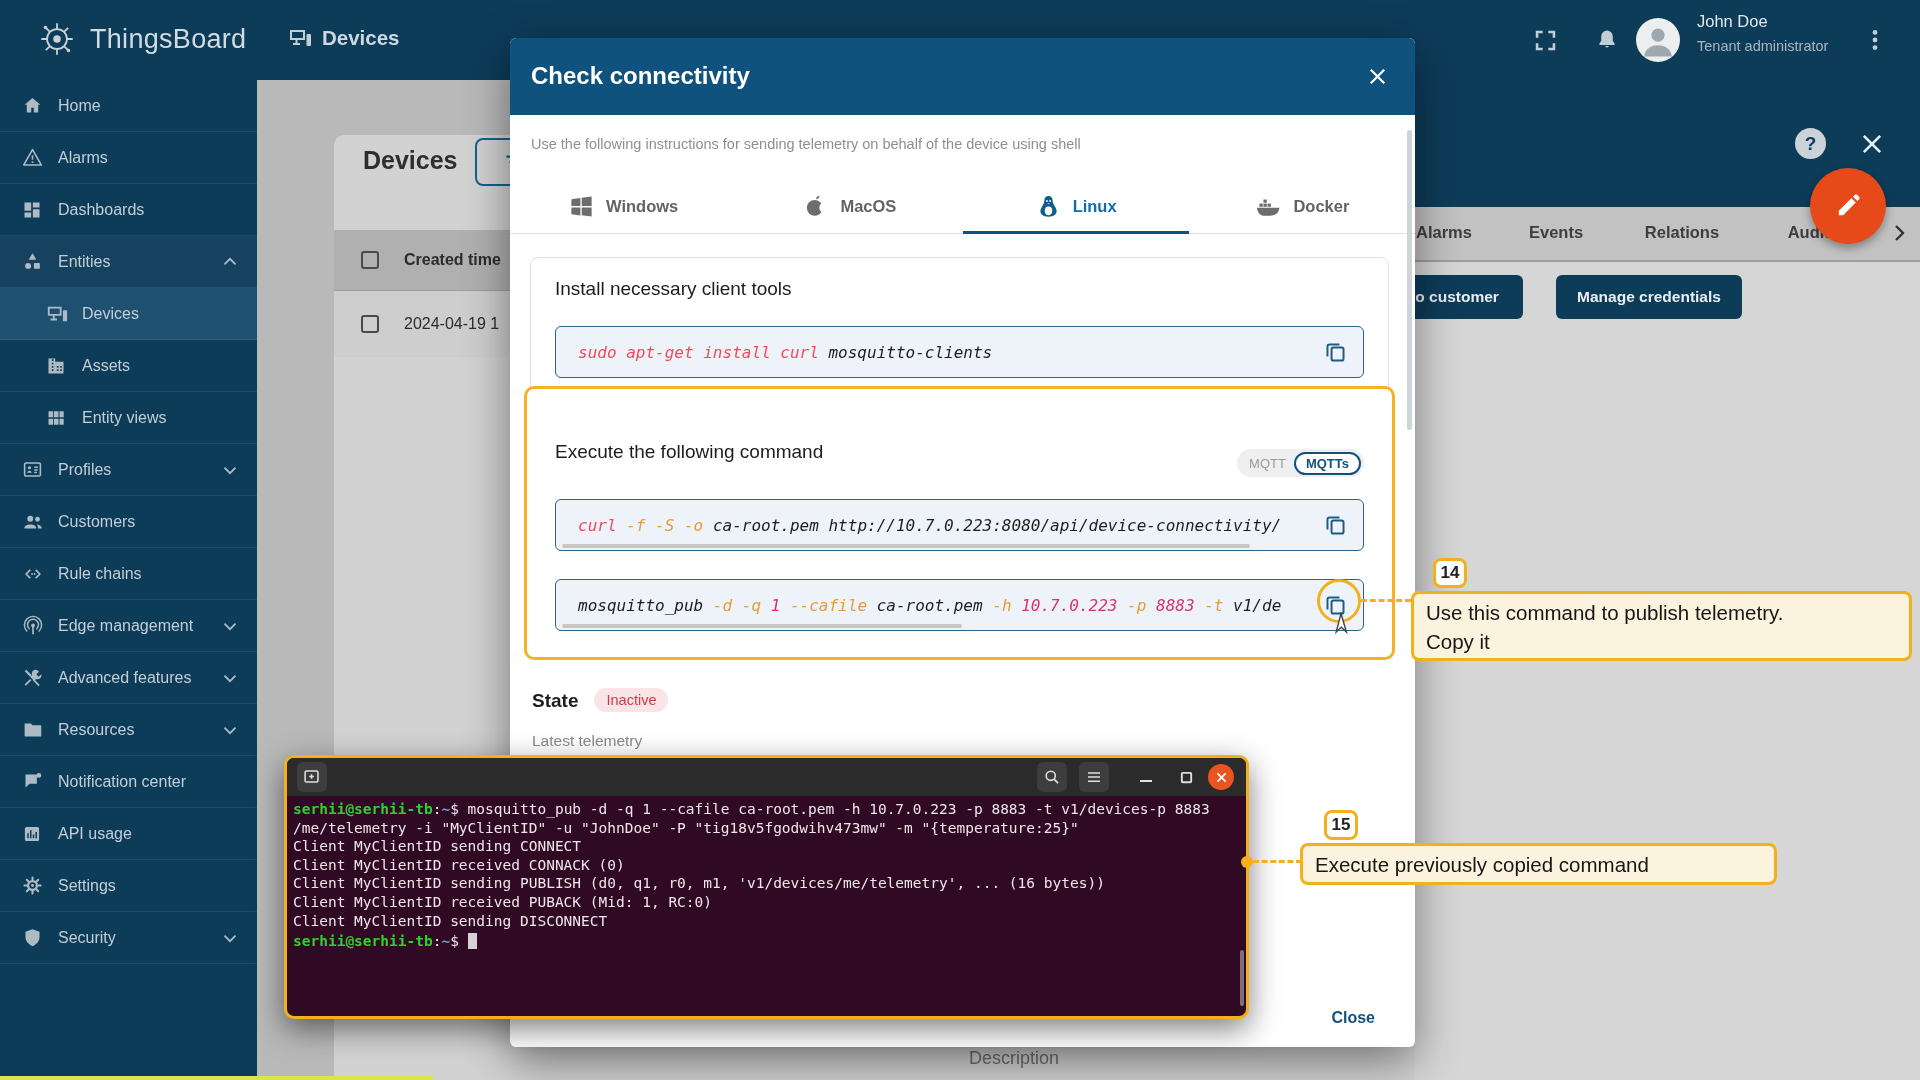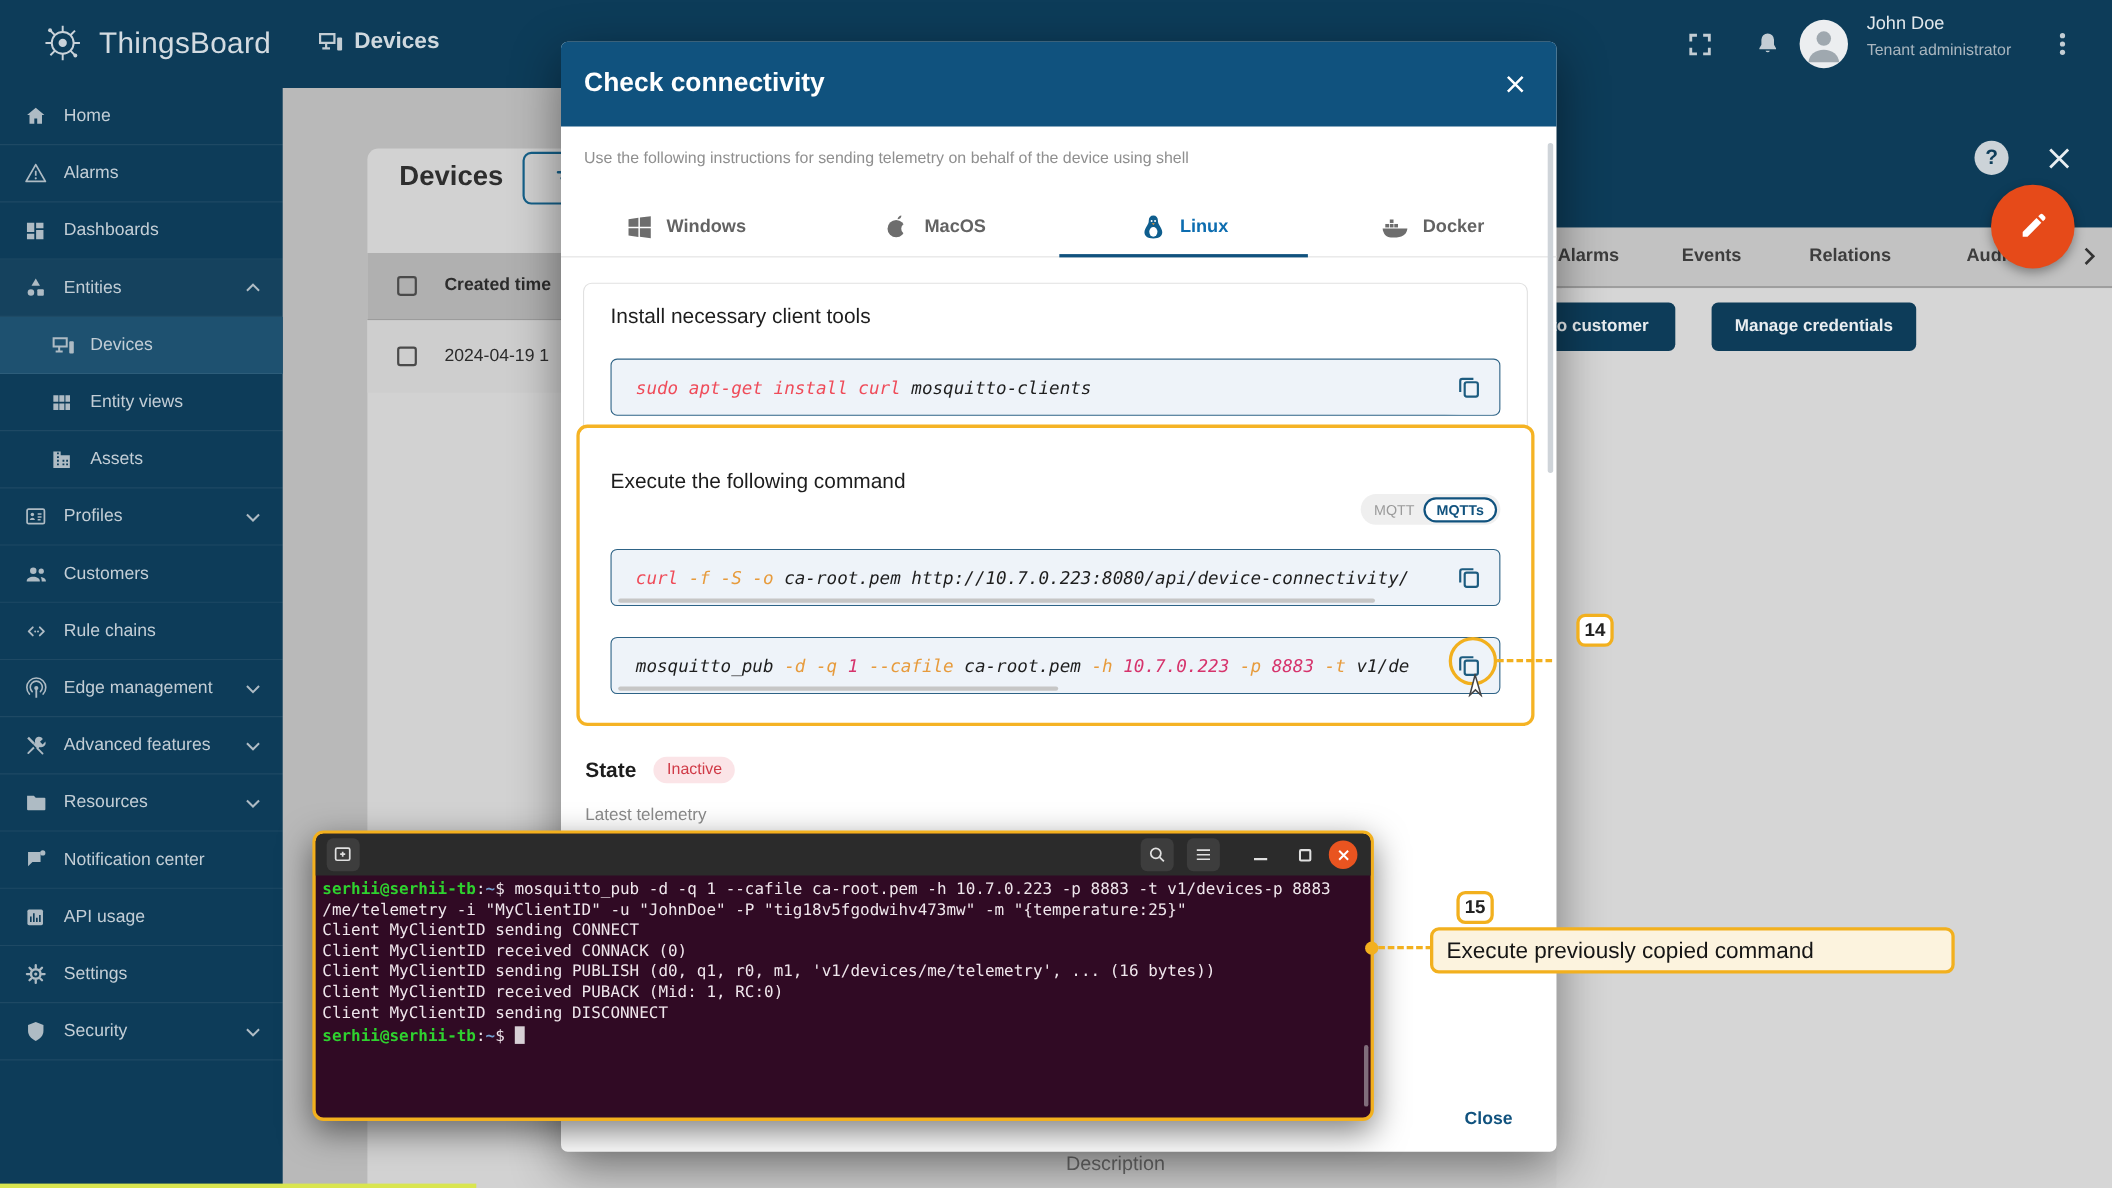--- a/index.html
+++ b/index.html
@@ -225,32 +225,32 @@
             <svg width="22" height="22" viewBox="0 0 24 24" fill="currentColor">
               <path d="M2 4h15v10H9.5v3H12v2H5v-2h2.5v-3H2Zm2 2v6h11V6Z"></path>
               <rect x="18.5" y="8" width="4.5" height="12" rx="1"></rect>
             </svg>
           </span>
           <span class="sb-label">Devices</span>
         </div>
         <div class="sb-item child">
           <span class="sb-ic">
             <svg width="20" height="20" viewBox="0 0 24 24" fill="currentColor">
+              <path d="M3 21V3h8v4h10v14Zm4-3h2v-2H7Zm0-4h2v-2H7Zm0-4h2V8H7Zm0-4h2V4H7Zm6 12h2v-2h-2Zm0-4h2v-2h-2Zm4 4h2v-2h-2Zm0-4h2v-2h-2Z"></path>
+            </svg>
+          </span>
+          <span class="sb-label">Assets</span>
+        </div>
+        <div class="sb-item child">
+          <span class="sb-ic">
+            <svg width="20" height="20" viewBox="0 0 24 24" fill="currentColor">
               <path d="M3 4h5.5v7H3zM9.5 4H15v7H9.5zM16.2 4h5v7h-5zM3 13h5.5v7H3zM9.5 13H15v7H9.5zM16.2 13h5v7h-5z"></path>
             </svg>
           </span>
           <span class="sb-label">Entity views</span>
-        </div>
-        <div class="sb-item child">
-          <span class="sb-ic">
-            <svg width="20" height="20" viewBox="0 0 24 24" fill="currentColor">
-              <path d="M3 21V3h8v4h10v14Zm4-3h2v-2H7Zm0-4h2v-2H7Zm0-4h2V8H7Zm0-4h2V4H7Zm6 12h2v-2h-2Zm0-4h2v-2h-2Zm4 4h2v-2h-2Zm0-4h2v-2h-2Z"></path>
-            </svg>
-          </span>
-          <span class="sb-label">Assets</span>
         </div>
         <div class="sb-item">
           <span class="sb-ic">
             <svg width="21" height="21" viewBox="0 0 24 24">
               <rect x="3" y="4.5" width="18" height="15" rx="1.5" fill="none" stroke="currentColor" stroke-width="1.8"></rect>
               <circle cx="8.5" cy="10" r="1.8" fill="currentColor"></circle>
               <path d="M5.8 15.8c.4-1.6 1.5-2.4 2.7-2.4s2.3.8 2.7 2.4Z" fill="currentColor"></path>
               <path d="M14 9.5h4M14 12.5h4M14 15.5h3" stroke="currentColor" stroke-width="1.6"></path>
             </svg>
           </span>
@@ -487,21 +487,21 @@
         <span class="copy-btn">
           <svg width="25" height="25" viewBox="0 0 24 24" fill="none" stroke="currentColor" stroke-width="1.9">
               <rect x="8.2" y="7.2" width="11.5" height="12.5" rx="1.8"></rect>
               <path d="M15.8 4.3H6.2a1.9 1.9 0 0 0-1.9 1.9v9.6"></path>
             </svg>
         </span>
       </div>
     </div>
 
     <div class="card hl" style="left:14px;top:348px;width:865px;height:268px;">
-      <div class="card-title" style="left:28px;top:39px;">Execute the following command</div>
+      <div class="card-title" style="left:28px;top:52px;">Execute the following command</div>
       <div class="proto" style="right:28px;top:60px;">
         <span class="proto-off">MQTT</span>
         <span class="proto-on">MQTTs</span>
       </div>
       <div class="codebox" style="left:28px;top:110px;width:807px;height:50px;">
         <span class="code" id="curl-cmd"><span class="cs-red">curl</span><span class="cs-orange"> -f</span><span class="cs-orange"> -S</span><span class="cs-orange"> -o</span><span class="cs-plain"> ca-root.pem http://10.7.0.223:8080/api/device-connectivity/</span></span>
         <div class="hthumb" style="width:688px;"></div>
         <span class="copy-btn">
           <svg width="25" height="25" viewBox="0 0 24 24" fill="none" stroke="currentColor" stroke-width="1.9">
               <rect x="8.2" y="7.2" width="11.5" height="12.5" rx="1.8"></rect>
@@ -582,19 +582,23 @@
         <div class="tline"><span class="tc-white">Client MyClientID received CONNACK (0)</span></div>
         <div class="tline"><span class="tc-white">Client MyClientID sending PUBLISH (d0, q1, r0, m1, 'v1/devices/me/telemetry', ... (16 bytes))</span></div>
         <div class="tline"><span class="tc-white">Client MyClientID received PUBACK (Mid: 1, RC:0)</span></div>
         <div class="tline"><span class="tc-white">Client MyClientID sending DISCONNECT</span></div>
         <div class="tline"><span class="tc-green">serhii@serhii-tb</span><span class="tc-white">:</span><span class="tc-blue">~</span><span class="tc-white">$ </span><span class="t-cursor"></span></div>
       </div>
     <div class="t-scroll"></div>
   </div>
 
   <div class="co-num" style="left:1433px;top:558px;">14</div>
+  <div class="co-box" style="left:1411px;top:591px;width:501px;height:70px;">
+    <div>Use this command to publish telemetry.</div>
+    <div>Copy it</div>
+  </div>
   <div class="co-num" style="left:1324px;top:810px;">15</div>
   <div class="co-box" style="left:1300px;top:843px;width:477px;height:42px;">
     <span>Execute previously copied command</span>
   </div>
 
   <div class="lime-line"></div>
 </div>
 
 </body></html>

